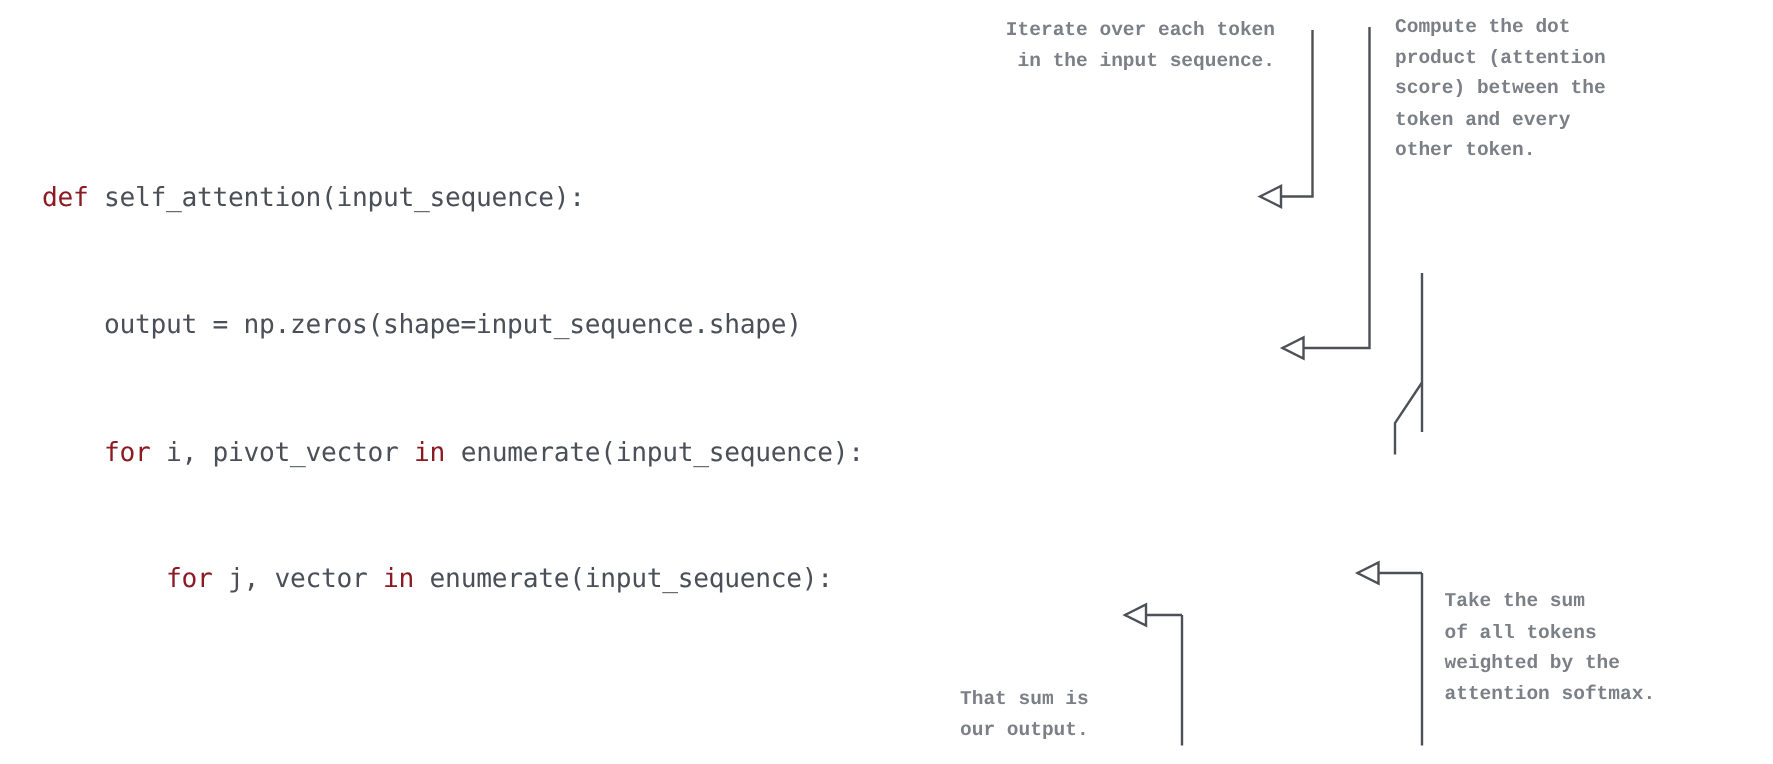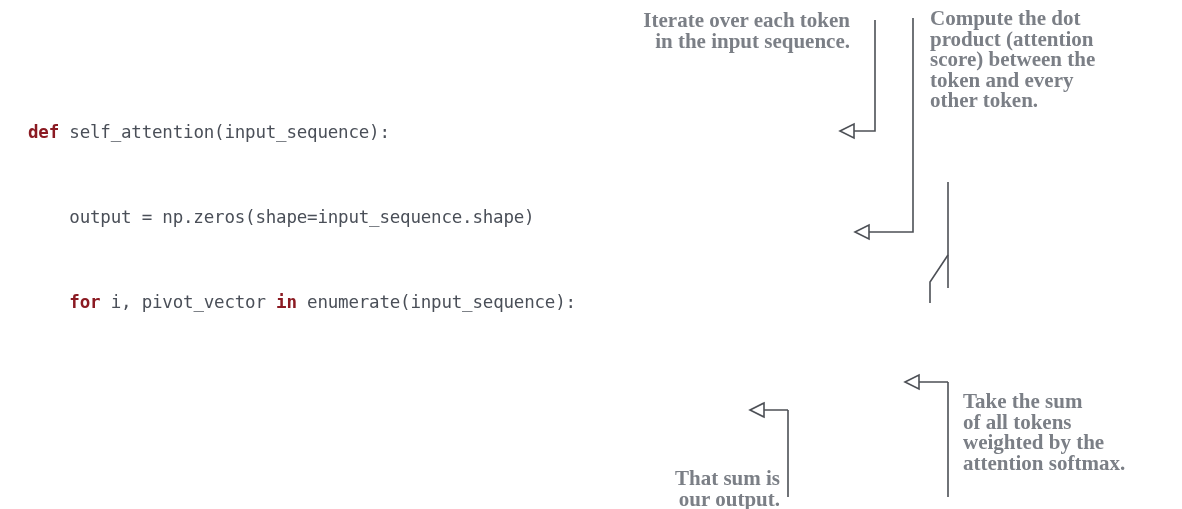--- a/index.html
+++ b/index.html
@@ -15,28 +15,28 @@
     position:absolute;
     left:28px; top:62px;
     font-family:"DejaVu Sans Mono","Liberation Mono",monospace;
     font-size:17.5px;
     line-height:28.2px;
     color:#4a4f58;
     white-space:pre;
     letter-spacing:-0.2px;
   }
   .code-line{white-space:pre;height:28.2px;}
-  .kw{color:#8b1a22;font-weight:bold;}
+  .kw{color:#8b1a22;font-weight:normal;}
 
   
   .note{
     position:absolute;
-    font-family:Liberation Serif, serif;
+    font-family:Liberation Mono, monospace;
     font-weight:bold;
-    font-size:21px;
+    font-size:13px;
     line-height:20.6px;
     color:#7b7f86;
     white-space:pre-line;
   }
   .note.right{text-align:right;}
   .note.left{text-align:left;}
 
   
   #leaders{position:absolute;left:0;top:0;width:1182px;height:509px;pointer-events:none;}
 </style>
@@ -64,41 +64,42 @@
       <polygon points="855,232 869,225 869,239"></polygon>
       <polygon points="905,382 919,375 919,389"></polygon>
       <polygon points="750,410 764,403 764,417"></polygon>
     </g>
   </svg>
 
   <div class="code-block">
     <div class="code-line"><span class="kw">def</span><span> self_attention(input_sequence):</span></div>
     <div class="code-line"><span>    output = np.zeros(shape=input_sequence.shape)</span></div>
     <div class="code-line"><span>    </span><span class="kw">for</span><span> i, pivot_vector </span><span class="kw">in</span><span> enumerate(input_sequence):</span></div>
+    <div class="code-line"><span>        </span><span class="kw">for</span><span> j, vector </span><span class="kw">in</span><span> enumerate(input_sequence):</span></div>
     
     
     
     
     
     
     
     
   </div>
 
   <div class="note right" style="left:520px; top:10px; width:330px;">Iterate over each token
 in the input sequence.</div>
 
   <div class="note left" style="left:930px; top:8px; width:250px;">Compute the dot
 product (attention
 score) between the
 token and every
 other token.</div>
 
 
-  <div class="note left" style="left:640px; top:468px; width:140px;text-align:right;">That sum is
+  <div class="note left" style="left:640px; top:456px; width:140px;">That sum is
 our output.</div>
 
   <div class="note left" style="left:963px; top:391px; width:215px;">Take the sum
 of all tokens
 weighted by the
 attention softmax.</div>
 
 </div>
 
 </body></html>

